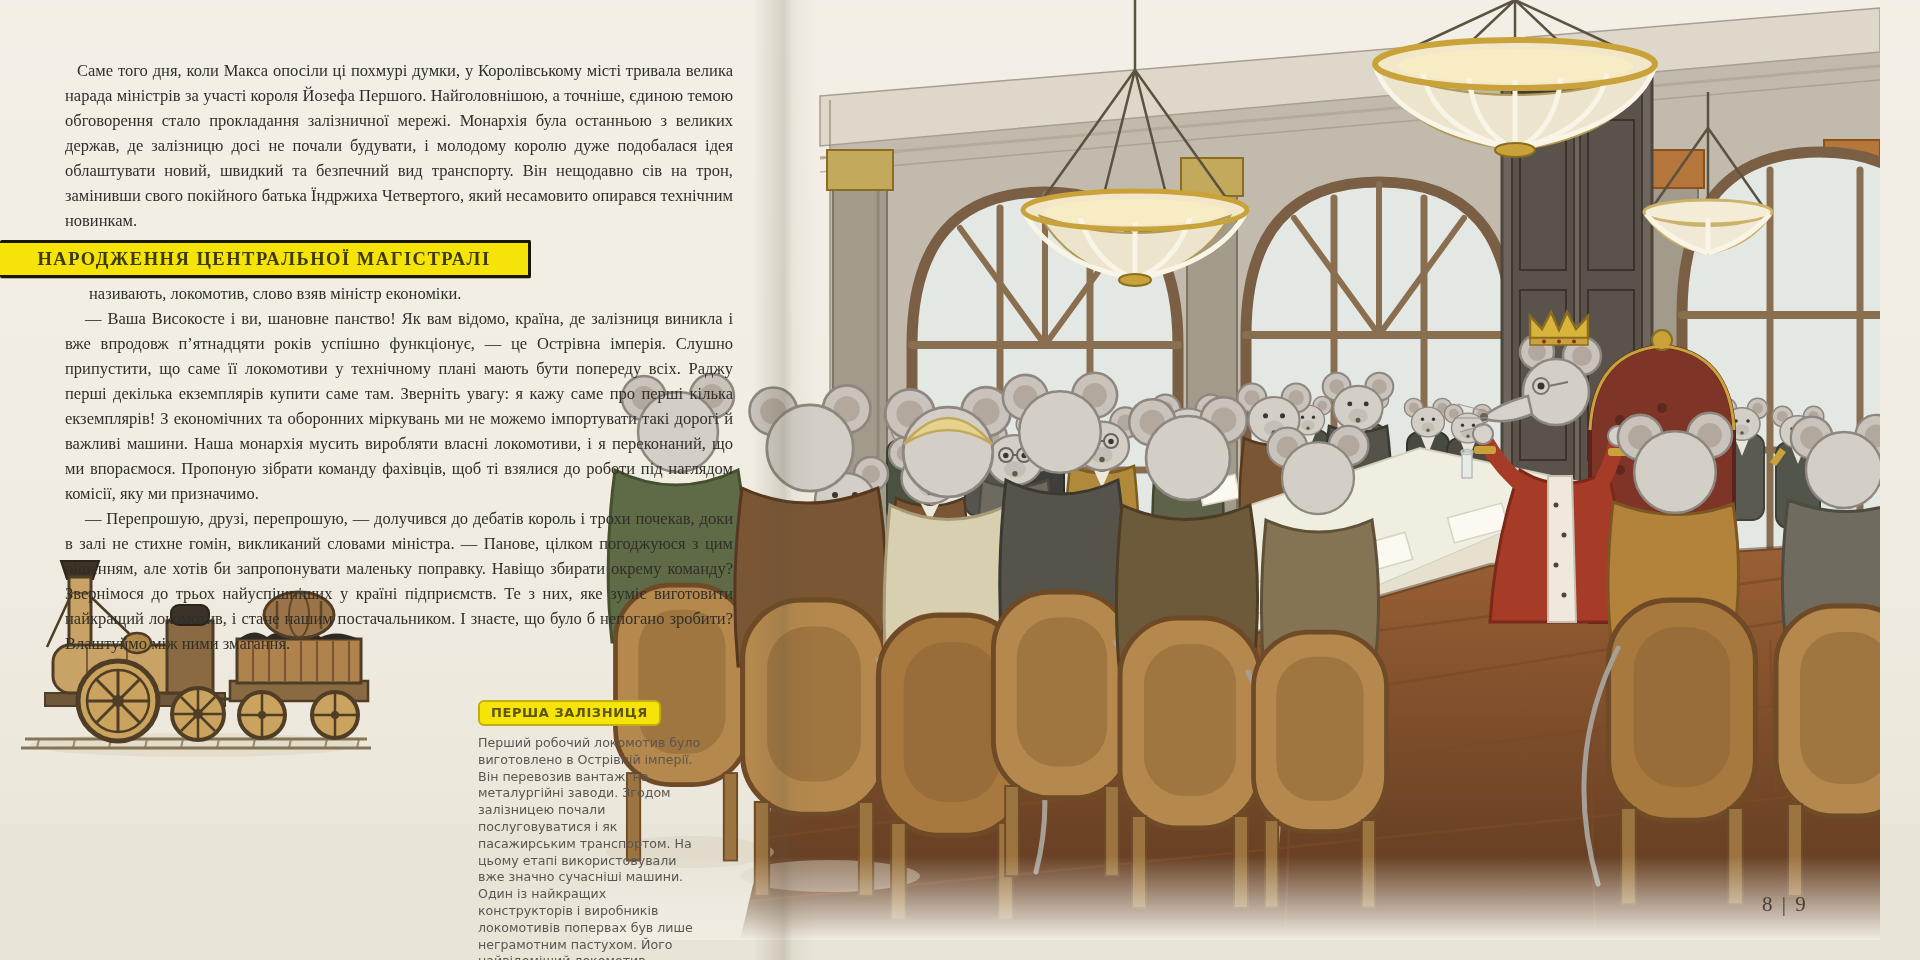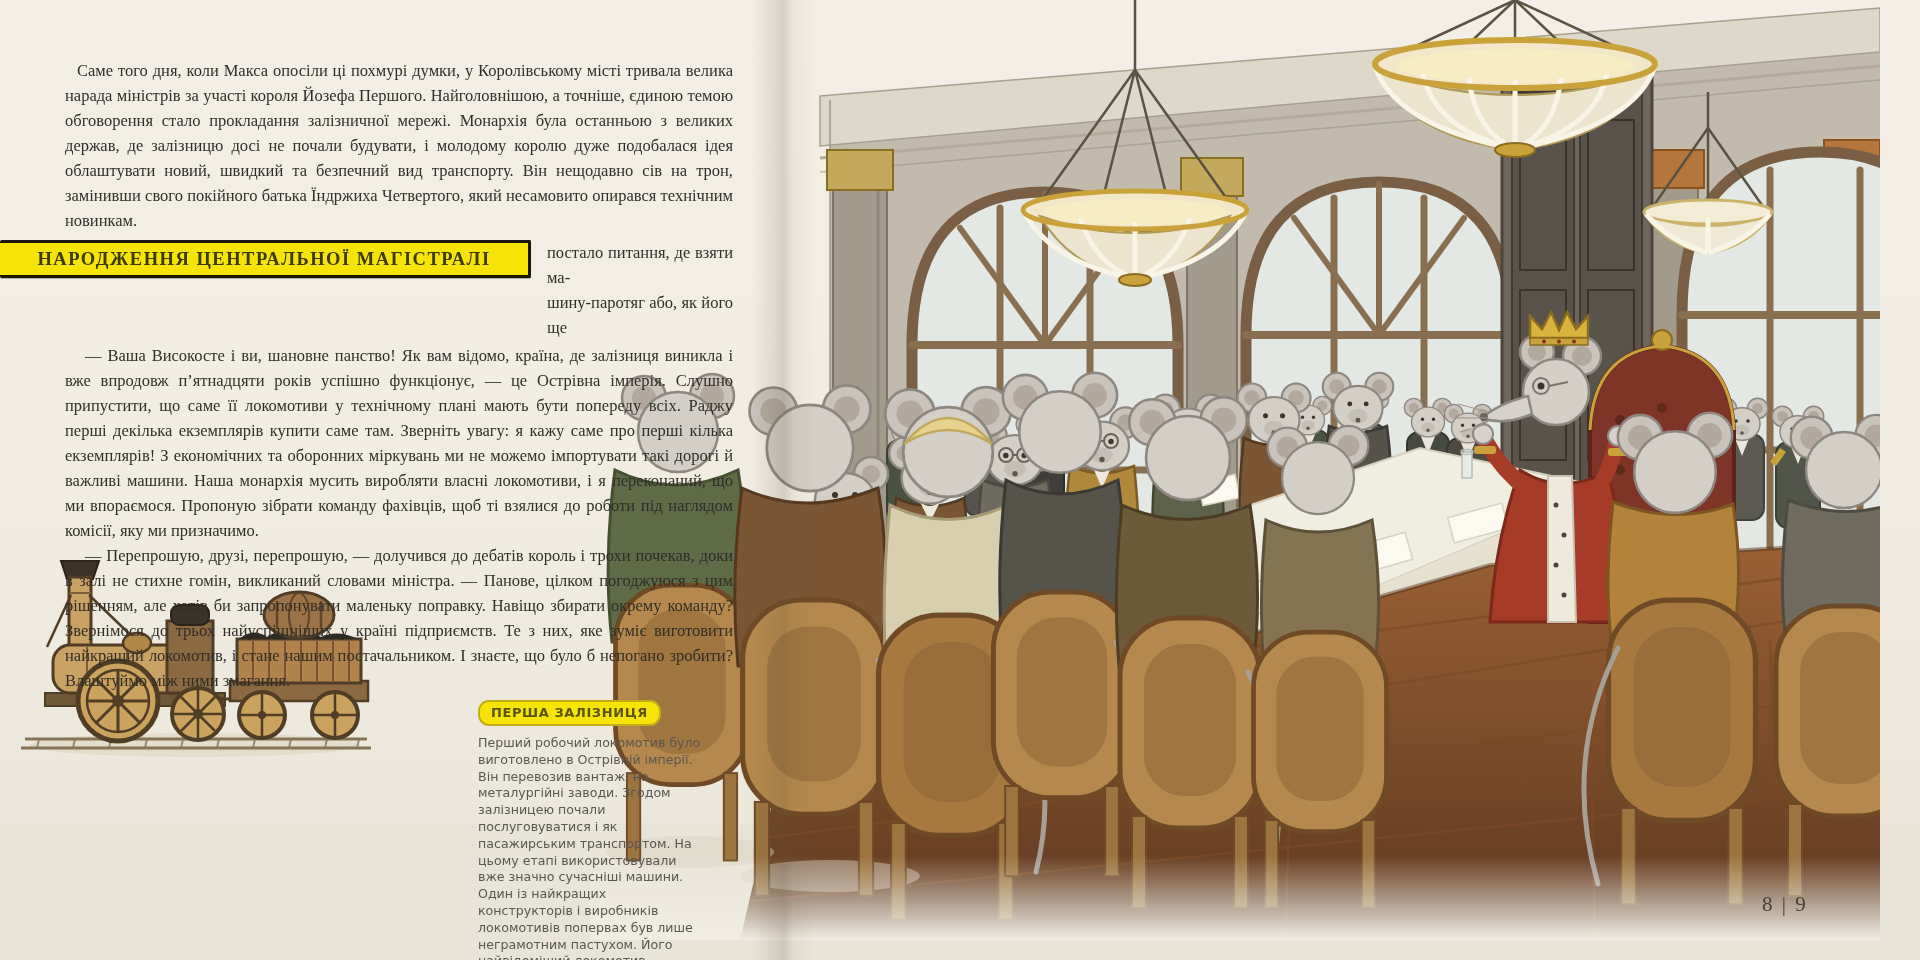--- a/index.html
+++ b/index.html
@@ -13,21 +13,21 @@
   .text-col p{margin:0;}
   p.ind1{text-indent:12px;}
   p.ind{text-indent:20px;}
   .band-row{display:flex;align-items:flex-start;margin:7px 0 3px 0;}
   .band{flex:0 0 auto;margin-left:-65px;width:528px;height:32px;background:#f6e409;border:3px solid #191703;border-left:none;border-radius:2px;display:flex;align-items:center;justify-content:center;box-shadow:0 1px 0 rgba(0,0,0,.25);}
   .band span{font-weight:bold;font-size:18.5px;letter-spacing:1.5px;color:#3c3a05;white-space:nowrap;}
   .band-side{flex:1 1 auto;padding-left:16px;}
   .band-side span{display:block;}
   p.after-band{text-indent:24px;}
   .sidebar{position:absolute;left:478px;top:700px;width:226px;z-index:4;}
-  .sidebar-title{display:inline-block;background:#f6e409;border:2px solid #c2ad17;border-radius:11px;padding:3px 11px 4px 11px;font-family:"DejaVu Sans",sans-serif;font-weight:bold;font-size:13px;letter-spacing:.6px;color:#5b540e;}
+  .sidebar-title{display:inline-block;background:#f6e409;border:2px solid #c2ad17;border-radius:6px;padding:3px 11px 4px 11px;font-family:"DejaVu Sans",sans-serif;font-weight:bold;font-size:13px;letter-spacing:.6px;color:#5b540e;}
   .sidebar-body{margin-top:9px;font-family:"DejaVu Sans",sans-serif;font-size:12.6px;line-height:16.8px;color:#5a5651;}
   .loco{position:absolute;left:15px;top:553px;z-index:2;}
   .page-number{position:absolute;left:1012px;top:892px;font-size:21px;letter-spacing:2px;color:#474039;z-index:5;}
   .scene{position:absolute;left:-160px;top:0;}
   
   .fur{fill:#d3cfc7;stroke:#8d8780;stroke-width:2.5;}
   .ear{fill:#c9c3bb;stroke:#8d8780;stroke-width:2.5;}
   .earIn{fill:#b2a89d;}
   .chW{fill:var(--cw,#b5894d);stroke:#6f4a26;stroke-width:5;}
   .chH{fill:#8a6234;opacity:.5;}
@@ -43,25 +43,22 @@
 
 <div class="spread">
 
   <div class="page page-left">
     <div class="text-col">
       <p class="ind1">Саме того дня, коли Макса опосіли ці похмурі думки, у Королівському місті тривала велика нарада міністрів за участі короля Йозефа Першого. Найголовнішою, а точніше, єдиною темою обговорення стало прокладання залізничної мережі. Монархія була останньою з великих держав, де залізницю досі не почали будувати, і молодому королю дуже подобалася ідея облаштувати новий, швидкий та безпечний вид транспорту. Він нещодавно сів на трон, замінивши свого покійного батька Їндржиха Четвертого, який несамовито опирався технічним новинкам.</p>
       <div class="band-row">
         <div class="band">
           <span>НАРОДЖЕННЯ ЦЕНТРАЛЬНОЇ МАГІСТРАЛІ</span>
         </div>
-        <div class="band-side">
-          <span>постало питання, де взяти ма-</span>
-          <span>шину-паротяг або, як його ще</span>
-        </div>
       </div>
+      <p class="after-band">називають, локомотив, слово взяв міністр економіки.</p>
       <p class="ind">— Ваша Високосте і ви, шановне панство! Як вам відомо, країна, де залізниця виникла і вже впродовж п’ятнадцяти років успішно функціонує, — це Острівна імперія. Слушно припустити, що саме її локомотиви у технічному плані мають бути попереду всіх. Раджу перші декілька екземплярів купити саме там. Зверніть увагу: я кажу саме про перші кілька екземплярів! З економічних та оборонних міркувань ми не можемо імпортувати такі дорогі й важливі машини. Наша монархія мусить виробляти власні локомотиви, і я переконаний, що ми впораємося. Пропоную зібрати команду фахівців, щоб ті взялися до роботи під наглядом комісії, яку ми призначимо.</p>
       <p class="ind">— Перепрошую, друзі, перепрошую, — долучився до дебатів король і трохи почекав, доки в залі не стихне гомін, викликаний словами міністра. — Панове, цілком погоджуюся з цим рішенням, але хотів би запропонувати маленьку поправку. Навіщо збирати окрему команду? Звернімося до трьох найуспішніших у країні підприємств. Те з них, яке зуміє виготовити найкращий локомотив, і стане нашим постачальником. І знаєте, що було б непогано зробити? Влаштуймо між ними змагання.</p>
     </div>
 
     <svg class="loco" width="362" height="207" viewBox="0 0 362 207">
       <ellipse cx="180" cy="192" rx="165" ry="12" fill="#ddd5c2" opacity=".6"></ellipse>
       <g stroke="#857455" stroke-width="3">
         <line x1="10" y1="186" x2="352" y2="186"></line>
           <line x1="6" y1="195" x2="356" y2="195"></line>
         <g stroke-width="2" opacity=".8">

